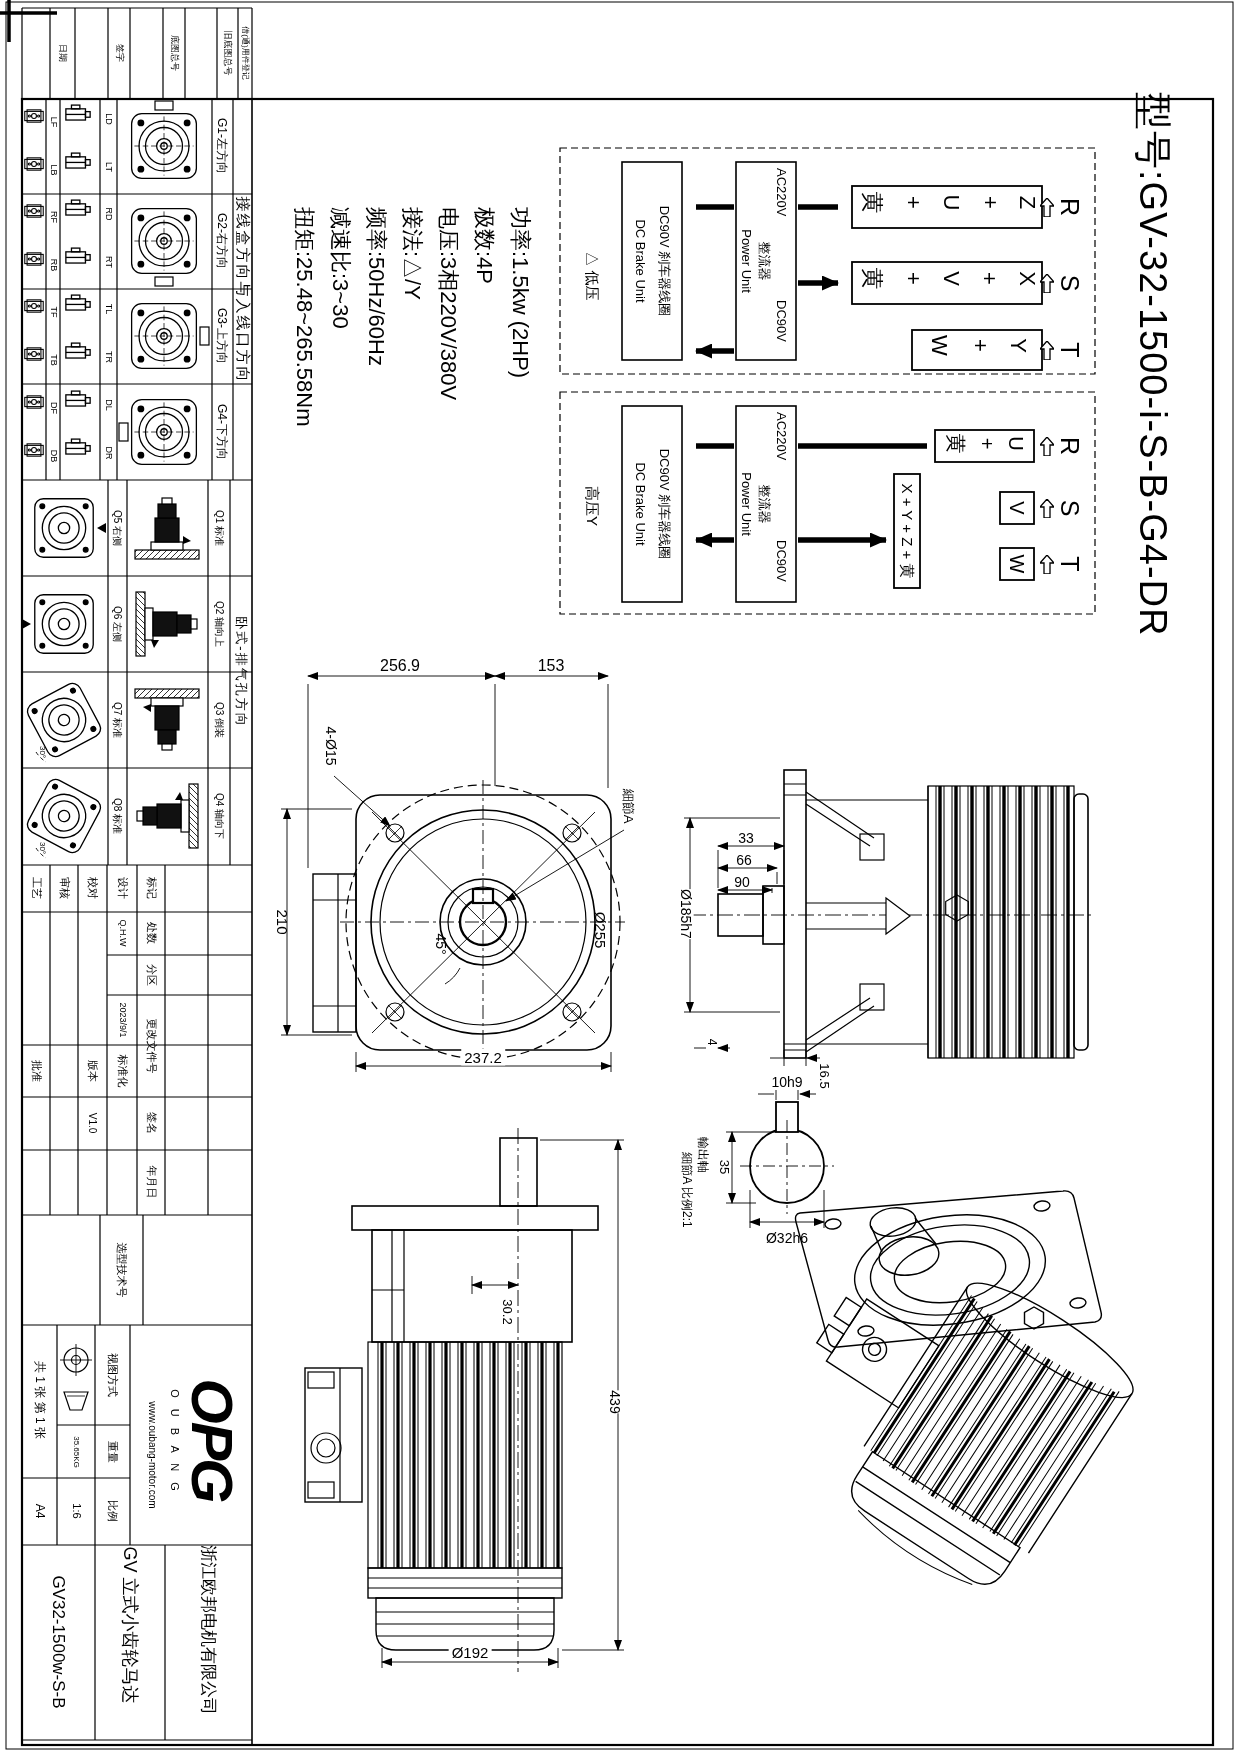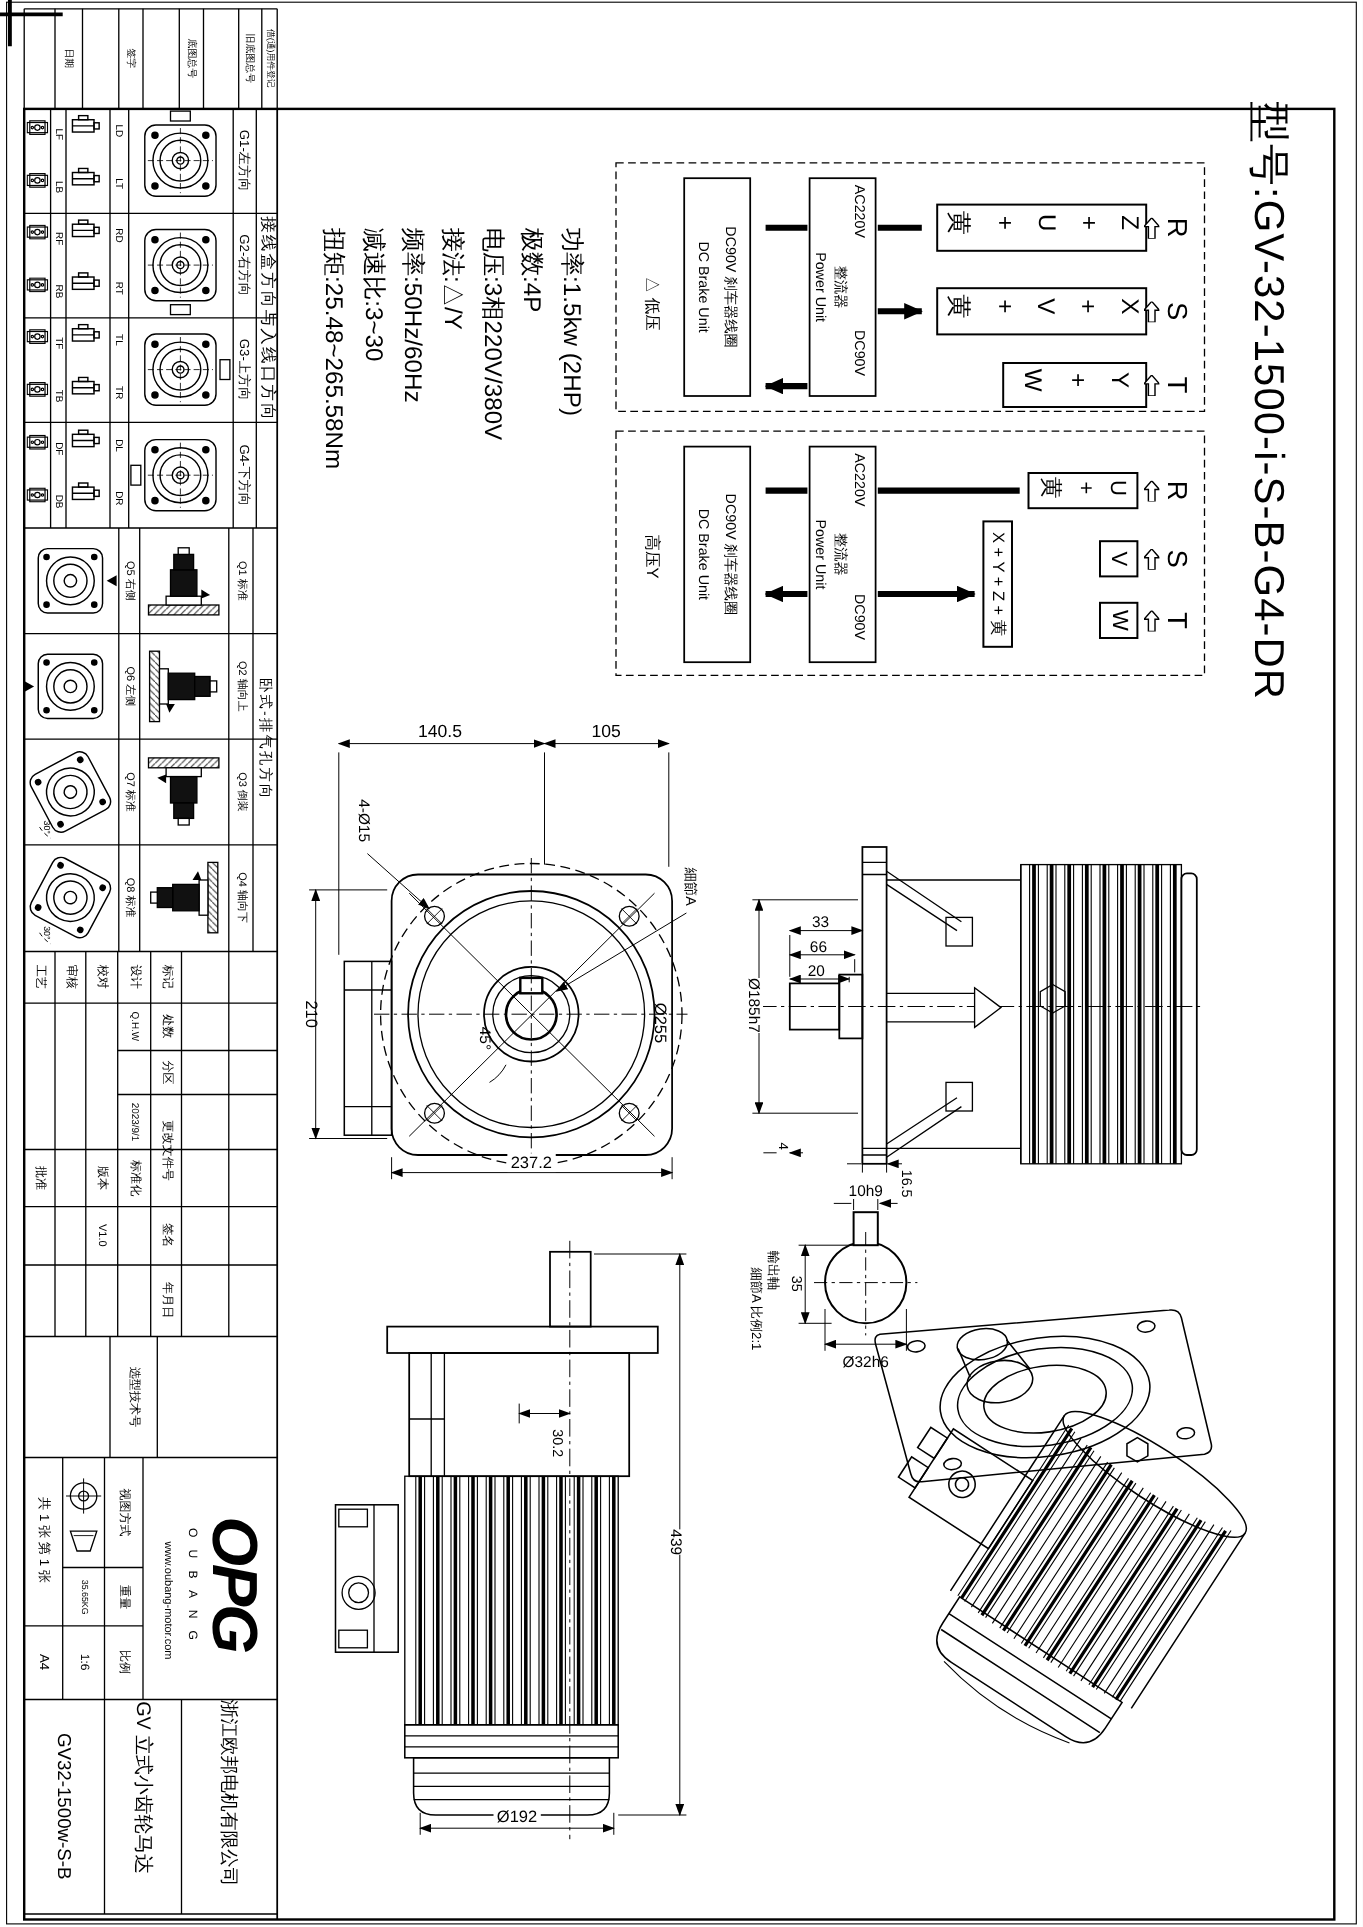--- a/index.html
+++ b/index.html
@@ -452,31 +452,31 @@
 <div class="vtc" style="left:112px;top:1375px;font-size:11px;">视图方式</div>
 <div class="vtc" style="left:112px;top:1452px;font-size:11px;">重量</div>
 <div class="vtc" style="left:112px;top:1511px;font-size:11px;">比例</div>
 <div class="vtc" style="left:152px;top:1455px;font-size:10px;">www.oubang-motor.com</div>
 <div class="vtc" style="left:174px;top:1442px;font-size:11px;letter-spacing:4px;">O U B A N G</div>
 <div class="vtc b" style="left:212px;top:1440px;font-size:58px;font-style:italic;letter-spacing:-2px;">OPG</div>
 <div class="vtc" style="left:58px;top:1642px;font-size:17px;">GV32-1500w-S-B</div>
 <div class="vtc" style="left:130px;top:1625px;font-size:18px;">GV 立式小齿轮马达</div>
 <div class="vtc" style="left:208px;top:1630px;font-size:17px;">浙江欧邦电机有限公司</div>
 
-<div class="ht" style="left:400px;top:666px;font-size:16px;">140.5</div>
-<div class="ht" style="left:551px;top:666px;font-size:16px;">105</div>
+<div class="ht" style="left:400px;top:666px;font-size:16px;">256.9</div>
+<div class="ht" style="left:551px;top:666px;font-size:16px;">153</div>
 <div class="vtc" style="left:331px;top:746px;font-size:14px;">4-Ø15</div>
 <div class="vtc" style="left:282px;top:922px;font-size:15px;">210</div>
 <div class="vtc" style="left:441px;top:944px;font-size:14px;">45°</div>
 <div class="vtc" style="left:600px;top:930px;font-size:15px;">Ø255</div>
 <div class="vtc" style="left:628px;top:806px;font-size:13px;">細節A</div>
 <div class="ht" style="left:483px;top:1057px;font-size:15px;background:#fff;padding:0 3px;text-align:right;">237.2</div>
 <div class="ht" style="left:746px;top:838px;font-size:14px;">33</div>
 <div class="ht" style="left:744px;top:860px;font-size:14px;">66</div>
-<div class="ht" style="left:742px;top:882px;font-size:14px;">20</div>
+<div class="ht" style="left:742px;top:882px;font-size:14px;">90</div>
 <div class="vtc" style="left:686px;top:914px;font-size:14px;background:#fff;">Ø185h7</div>
 <div class="vtc" style="left:712px;top:1042px;font-size:12px;">4</div>
 <div class="vtc" style="left:824px;top:1076px;font-size:13px;">16.5</div>
 <div class="vtc" style="left:507px;top:1312px;font-size:13px;background:#fff;">30.2</div>
 <div class="vtc" style="left:615px;top:1402px;font-size:14px;background:#fff;">439</div>
 <div class="ht" style="left:470px;top:1652px;font-size:15px;background:#fff;padding:0 3px;">Ø192</div>
 <div class="ht" style="left:787px;top:1082px;font-size:14px;">10h9</div>
 <div class="vtc" style="left:724px;top:1167px;font-size:13px;">35</div>
 <div class="ht" style="left:787px;top:1238px;font-size:14px;">Ø32h6</div>
 <div class="vtc" style="left:703px;top:1155px;font-size:12px;">輸出軸</div>

